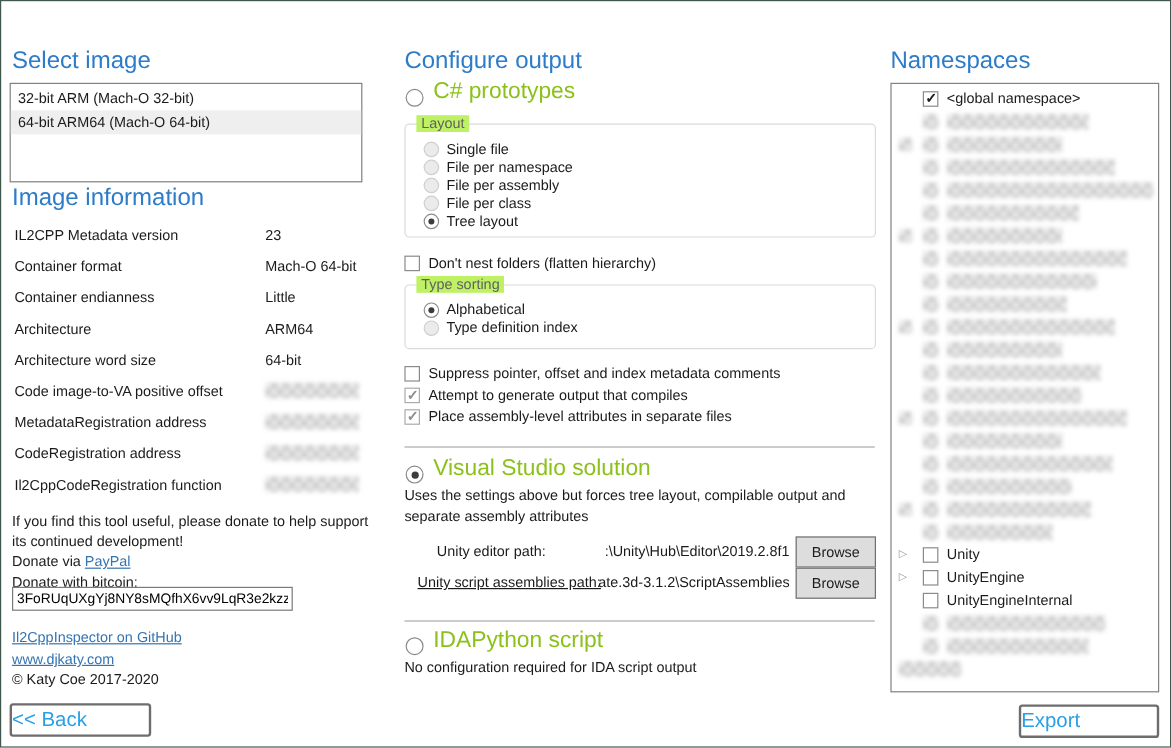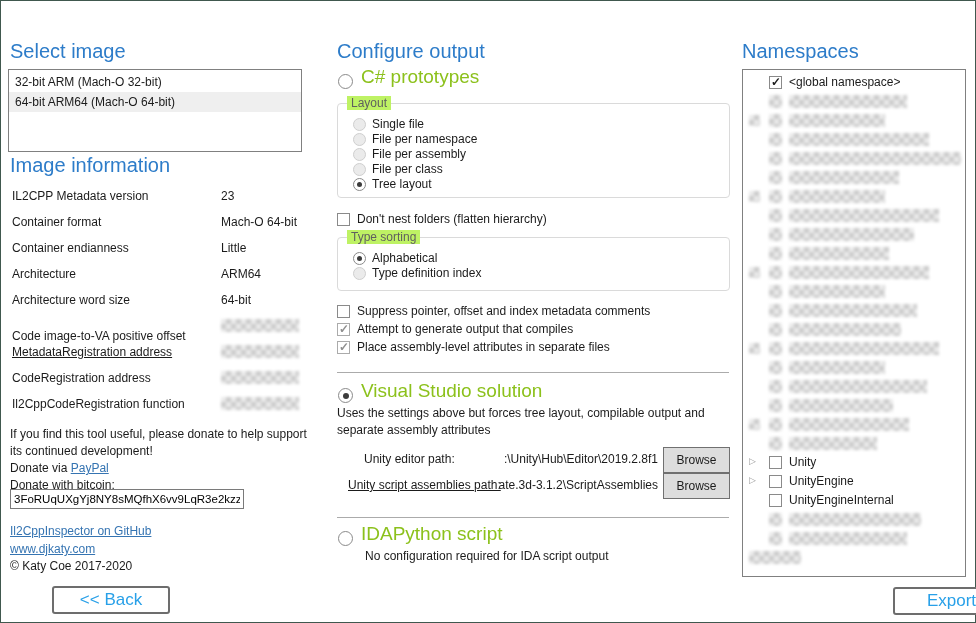--- a/index.html
+++ b/index.html
@@ -42,21 +42,21 @@
   .cb.checked::after{content:'✓';position:absolute;left:1px;top:-2px;font:bold 12px "Liberation Sans",sans-serif;color:#1b1b1b;}
   .cb.gray{border-color:#ababab;} .cb.gray::after{color:#8f8f8f;}
   
   .grp{position:absolute;border:1px solid #dadada;border-radius:4px;box-sizing:border-box;}
   .grp-label{position:absolute;top:-8px;left:9px;background:#bef264;padding:0 4px;color:#5f5f5f;}
   .hr{position:absolute;height:1px;background:#ababab;}
   
   .hlink{color:#3574B2;text-decoration:underline;cursor:pointer;}
   
   .bigbtn{position:absolute;border:2px solid #6d6d6d;border-radius:3px;background:#fff;color:#28A0E8;
-          font-size:17px;text-align:center;box-sizing:border-box;margin-left:44px;}
+          font-size:17px;text-align:left;box-sizing:border-box;}
   .browse{position:absolute;width:67px;height:26px;background:#ddd;border:1px solid #707070;
           text-align:center;line-height:24px;box-sizing:border-box;}
   .tbox{position:absolute;border:1px solid #7a7a7a;font:11.5px "Liberation Sans",sans-serif;
         padding:1px 3px;box-sizing:border-box;background:#fff;}
   .arrow{position:absolute;color:#9a9a9a;font-size:9px;line-height:13px;}
   .nslabel{position:absolute;white-space:nowrap;}
 </style>
 </head>
 <body>
 
@@ -85,25 +85,25 @@
       </div>
       <div class="abs" style="left: 0px; top: 264px; width: 310px; height: 26px;">
         <div class="inf-label" style="top: 3px;">Architecture</div>
         <div class="inf-value" style="top: 3px;">ARM64</div>
       </div>
       <div class="abs" style="left: 0px; top: 290px; width: 310px; height: 26px;">
         <div class="inf-label" style="top: 3px;">Architecture word size</div>
         <div class="inf-value" style="top: 3px;">64-bit</div>
       </div>
       <div class="abs" style="left: 0px; top: 316px; width: 310px; height: 26px;">
-        <div class="inf-label" style="top: 13px; text-align: right;">Code image-to-VA positive offset</div>
+        <div class="inf-label" style="top: 3px; text-align: right;">Code image-to-VA positive offset</div>
         <div class="redact" style="left: 221px; top: 3px; width: 78px; height: 13px;"></div>
       </div>
       <div class="abs" style="left: 0px; top: 342px; width: 310px; height: 26px;">
-        <div class="inf-label" style="top: 3px; text-decoration: underline;">MetadataRegistration address</div>
+        <div class="inf-label" style="top: 3px;">MetadataRegistration address</div>
         <div class="redact" style="left: 221px; top: 3px; width: 78px; height: 13px;"></div>
       </div>
       <div class="abs" style="left: 0px; top: 368px; width: 310px; height: 26px;">
         <div class="inf-label" style="top: 3px;">CodeRegistration address</div>
         <div class="redact" style="left: 221px; top: 3px; width: 78px; height: 13px;"></div>
       </div>
       <div class="abs" style="left: 0px; top: 394px; width: 310px; height: 26px;">
         <div class="inf-label" style="top: 3px;">Il2CppCodeRegistration function</div>
         <div class="redact" style="left: 221px; top: 3px; width: 78px; height: 13px;"></div>
       </div>
@@ -176,21 +176,21 @@
   <div class="browse" style="left:663px;top:447px;">Browse</div>
 
   <div class="abs" style="left:348px;top:478px;text-decoration:underline;">Unity script assemblies path:</div>
   <div class="abs" style="left:455px;top:478px;width:203px;text-align:right;white-space:nowrap;overflow:hidden;">ate.3d-3.1.2\ScriptAssemblies</div>
   <div class="browse" style="left:663px;top:473px;">Browse</div>
 
   <div class="hr" style="left:337px;top:517px;width:392px;"></div>
 
   <div class="radio big" style="left:338px;top:531px;"></div>
   <div class="h2" style="left:361px;top:523px;">IDAPython script</div>
-  <div class="abs" style="left:337px;top:549px;margin-left:28px;">No configuration required for IDA script output</div>
+  <div class="abs" style="left:337px;top:549px;">No configuration required for IDA script output</div>
 
   <div class="h1" style="left:742px;top:40px;">Namespaces</div>
   <div class="listbox" style="left:742px;top:69px;width:224px;height:508px;" id="ns-list">
       <div class="cb checked" style="left: 26px; top: 6px;"></div>
       <div class="nslabel" style="left: 46px; top: 5px;">&lt;global namespace&gt;</div>
       <div class="redact" style="left: 26px; top: 25px; width: 13px; height: 13px;"></div>
       <div class="redact" style="left: 46px; top: 25px; width: 118px; height: 13px;"></div>
       <div class="redact" style="left: 6px; top: 45px; width: 11px; height: 11px;"></div>
       <div class="redact" style="left: 26px; top: 44px; width: 13px; height: 13px;"></div>
       <div class="redact" style="left: 46px; top: 44px; width: 96px; height: 13px;"></div>

